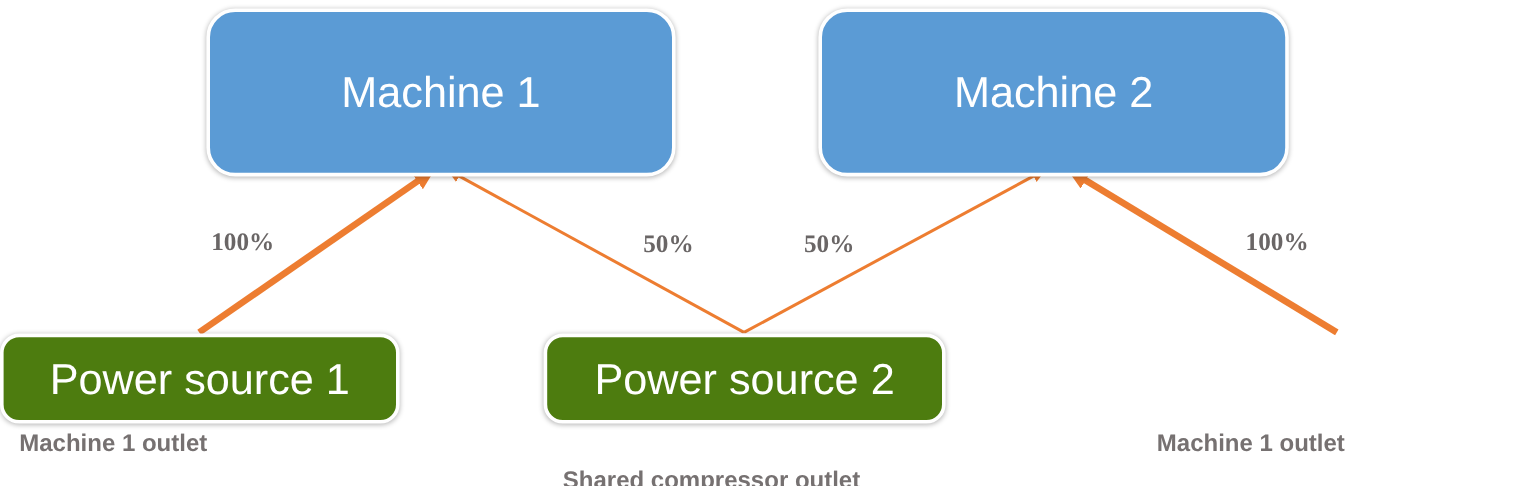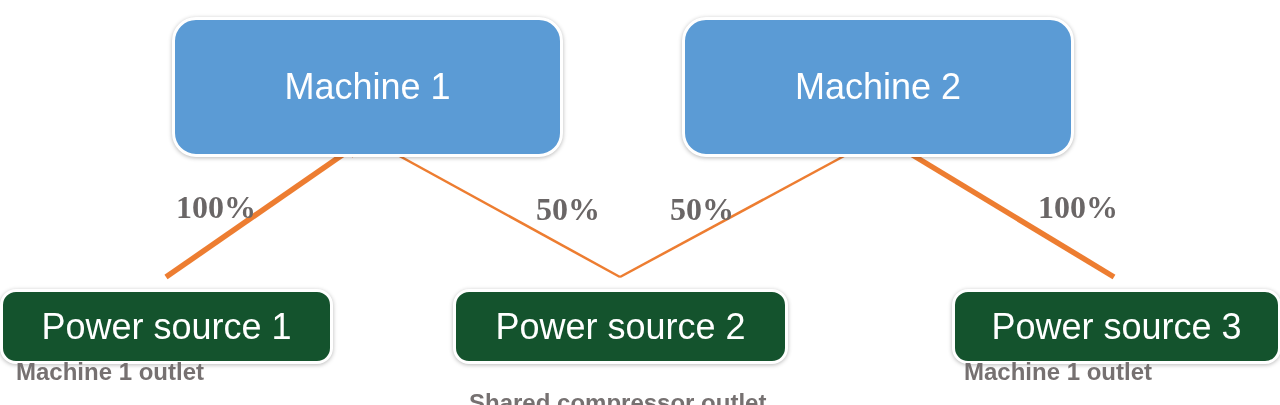--- a/index.html
+++ b/index.html
@@ -34,53 +34,53 @@
     box-shadow: 0 1px 4px rgba(0,0,0,0.28);
     font-size: 36px;
     line-height: 1;
     white-space: nowrap;
   }
   .node.machine {
     background: #5B9BD5;
     border-radius: 24px;
     width: 391px;
     height: 140px;
-    top: 17px;
+    top: 7px;
   }
   .node.source {
-    background: #14532d;
+    background: #4d7c0f;
     border-radius: 16px;
     height: 75px;
-    top: 289px;
+    top: 278px;
   }
   #machine-1 { left: 172px; }
   #machine-2 { left: 682px; width: 392px; text-align: right; }
   #source-1 { left: 0px;   width: 333px; }
   #source-2 { left: 453px; width: 335px; }
   #source-3 { left: 952px; width: 329px; }
 
   .pct-label {
     position: absolute;
     font-family: "Liberation Serif", "DejaVu Serif", serif;
     font-weight: bold;
-    font-size: 32px;
+    font-size: 21px;
     line-height: 1;
     color: #6a6666;
     white-space: nowrap;
   }
   #pct-0 { left: 176px;  top: 191px; }
   #pct-1 { left: 536px;  top: 193px; }
   #pct-2 { left: 670px;  top: 193px; }
   #pct-3 { left: 1038px; top: 191px; }
 
   .caption {
     position: absolute;
     top: 359px;
     font-weight: bold;
-    font-size: 24px;
+    font-size: 20px;
     line-height: 1.1;
     color: #767171;
     white-space: nowrap;
   }
   #caption-1 { left: 16px; }
   #caption-2 { left: 469px; margin-top: 31px; }
   #caption-3 { left: 964px; }
 </style>
 </head>
 <body>
@@ -108,23 +108,20 @@
   <div class="node machine" id="machine-2">
     <span>Machine 2</span>
   </div>
 
   <div class="node source" id="source-1">
     <span>Power source 1</span>
   </div>
   <div class="node source" id="source-2">
     <span>Power source 2</span>
   </div>
-  <div class="node source" id="source-3">
-    <span>Power source 3</span>
-  </div>
 
   <div class="pct-label" id="pct-0">100%</div>
   <div class="pct-label" id="pct-1">50%</div>
   <div class="pct-label" id="pct-2">50%</div>
   <div class="pct-label" id="pct-3">100%</div>
 
   <div class="caption" id="caption-1">Machine 1 outlet</div>
   <div class="caption" id="caption-2">Shared compressor outlet</div>
   <div class="caption" id="caption-3">Machine 1 outlet</div>
 

